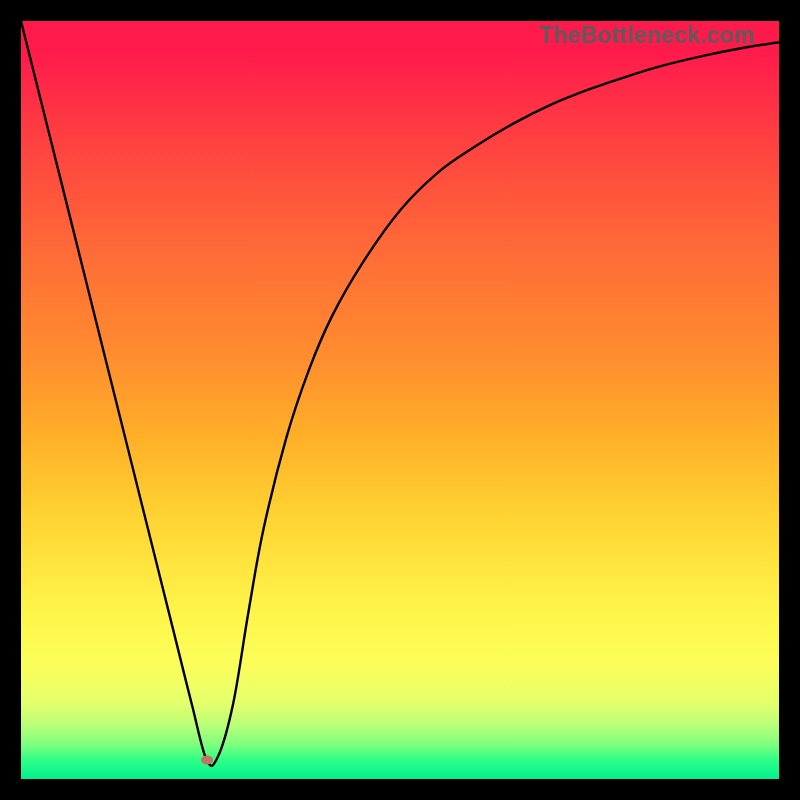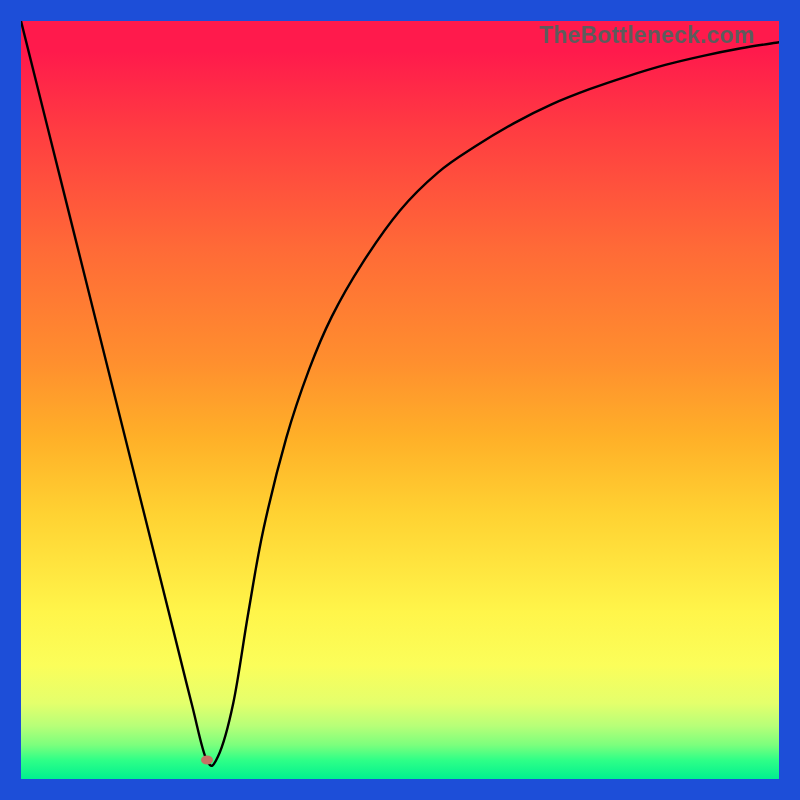--- a/index.html
+++ b/index.html
@@ -7,21 +7,21 @@
     padding: 0;
     width: 800px;
     height: 800px;
     overflow: hidden;
     font-family: Arial, Helvetica, sans-serif;
   }
   .frame {
     position: relative;
     width: 800px;
     height: 800px;
-    background: #1d4ed8;
+    background: #000000;
   }
   .plot-area {
     position: absolute;
     top: 21px;
     left: 21px;
     width: 758px;
     height: 758px;
     background: linear-gradient(
       to bottom,
       #ff1a4c 0%,

